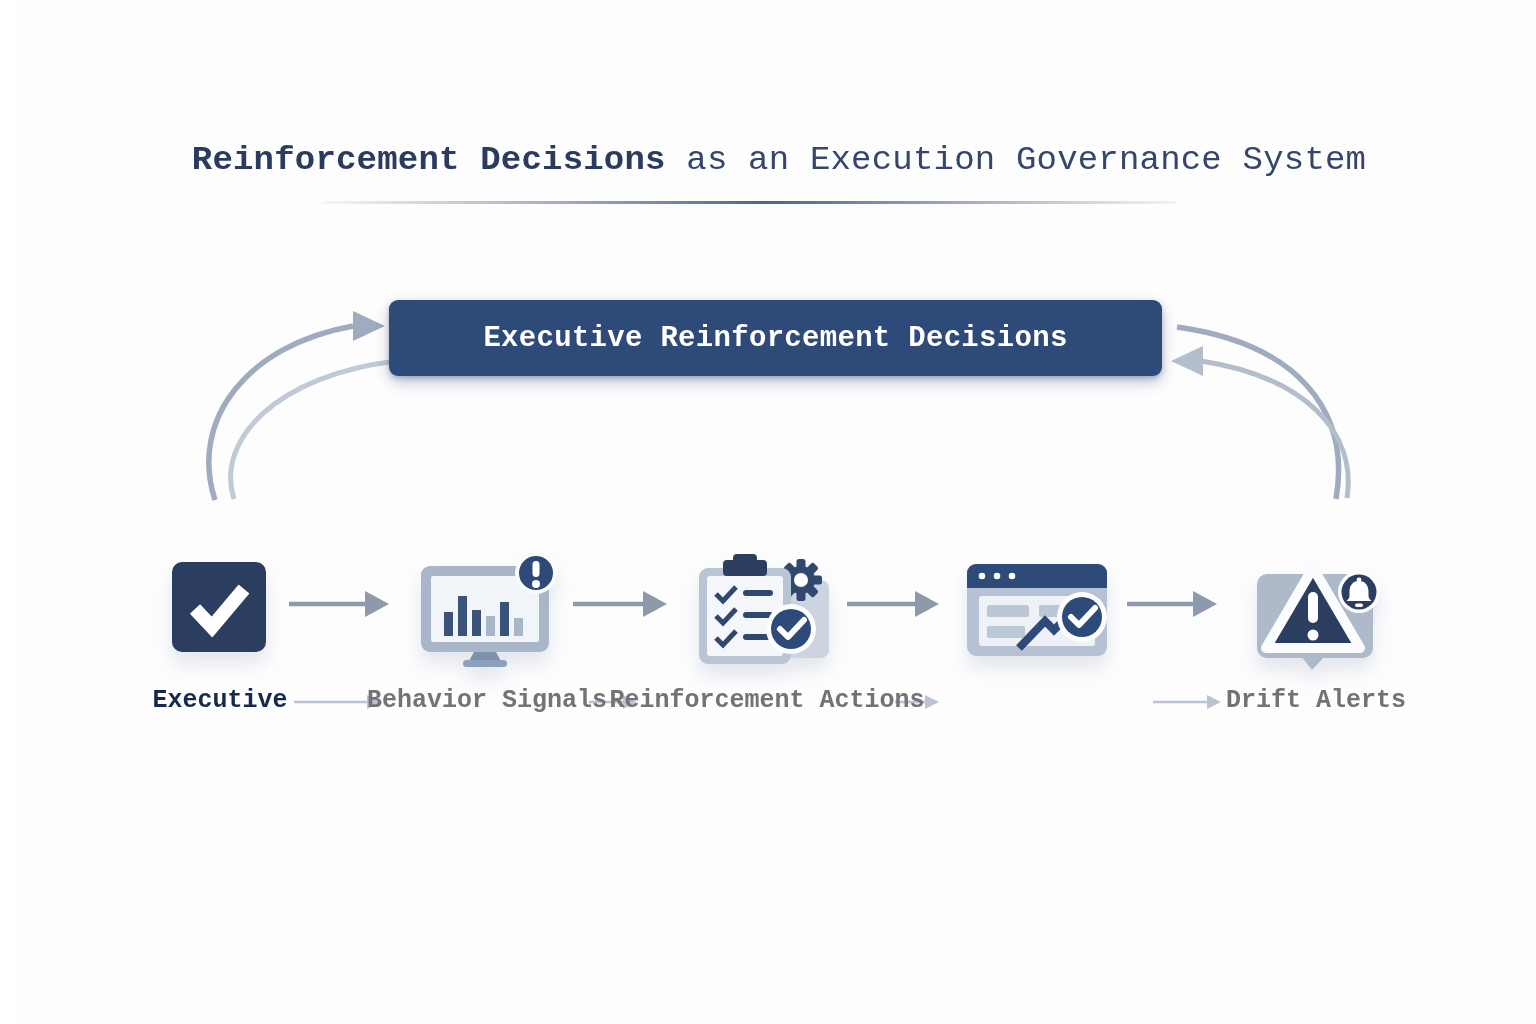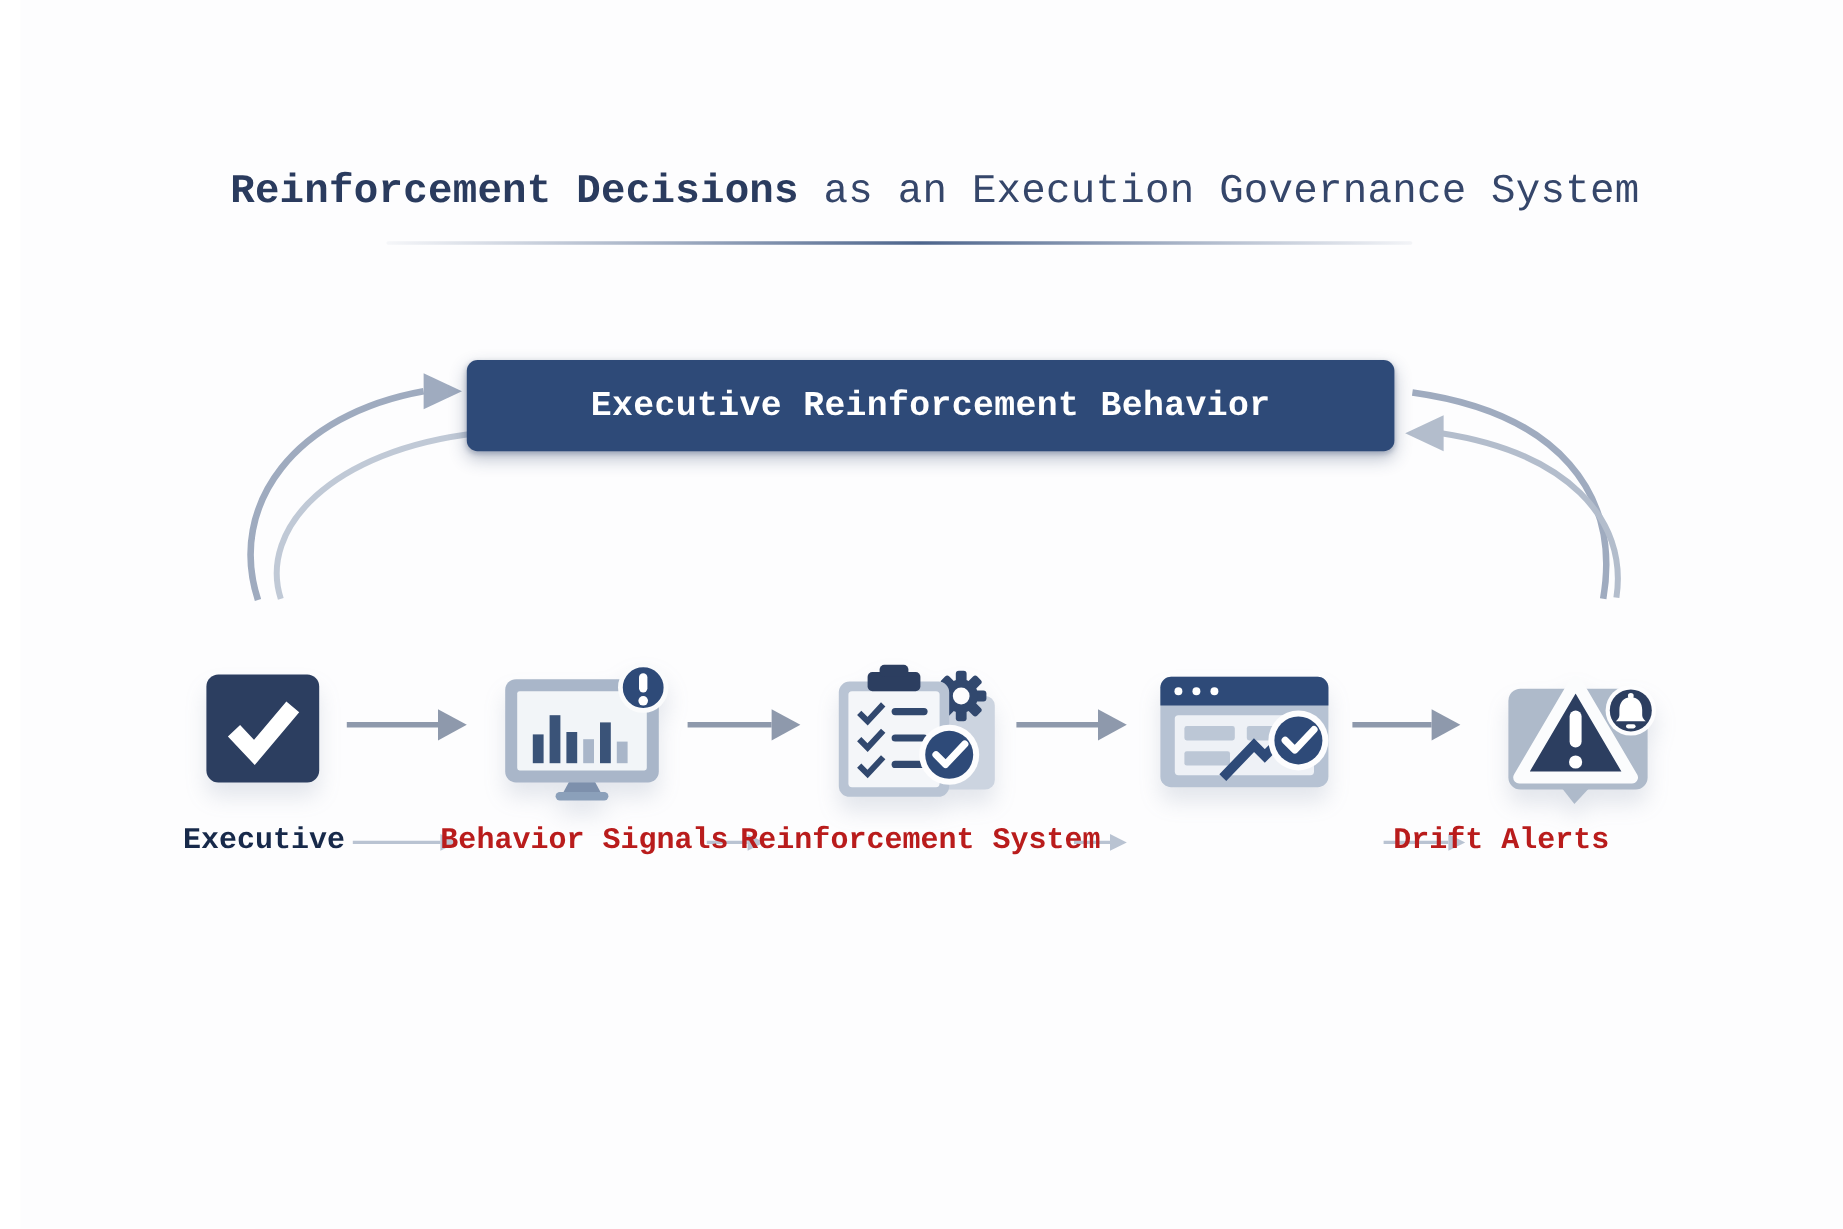--- a/index.html
+++ b/index.html
@@ -33,21 +33,21 @@
   }
   .banner-label{color:#ffffff;font-size:29px;font-weight:700;letter-spacing:.3px;}
   
   .overlay{position:absolute;left:0;top:0;z-index:1;}
   
   .icon-svg{position:absolute;z-index:2;overflow:visible;
     filter:drop-shadow(0 12px 9px rgba(95,110,140,.16));}
   
   .step-label{
     position:absolute;top:686px;transform:translateX(-50%);
-    white-space:nowrap;font-size:25px;font-weight:600;color:#b91c1c;z-index:2;
+    white-space:nowrap;font-size:25px;font-weight:600;color:#737373;z-index:2;
   }
   .step-label.strong{font-weight:700;color:#17294a;}
 </style>
 </head>
 <body>
 
 <div class="stage">
 
   <div class="title">
     <span class="em">Reinforcement Decisions</span><span class="rest"> as an Execution Governance System</span>
@@ -101,21 +101,21 @@
         <polygon points="908,695 922,702 908,709" stroke="none"></polygon>
       </g>
       <g>
         <line x1="1136" y1="702" x2="1190" y2="702" stroke-width="2.6"></line>
         <polygon points="1190,695 1204,702 1190,709" stroke="none"></polygon>
       </g>
     </g>
   </svg>
 
   <div class="banner">
-    <span class="banner-label">Executive Reinforcement Behavior</span>
+    <span class="banner-label">Executive Reinforcement Decisions</span>
   </div>
 
   <svg class="icon-svg" style="left:154px;top:561px" width="96" height="94" viewBox="0 0 96 94">
     <rect x="1" y="1" width="94" height="90" rx="10" fill="#2c3e60"></rect>
     <path d="M24 48 L41 66 L73 28" fill="none" stroke="#ffffff" stroke-width="14" stroke-linecap="butt" stroke-linejoin="miter"></path>
   </svg>
 
   <svg class="icon-svg" style="left:400px;top:556px" width="144" height="110" viewBox="0 0 144 110">
     <path d="M58 94 L78 94 L85 107 L51 107 Z" fill="#7d90ac"></path>
     <rect x="46" y="104" width="44" height="7" rx="3.5" fill="#8ba0ba"></rect>
@@ -205,16 +205,16 @@
       <circle cx="104" cy="36" r="21" fill="#fdfdfe"></circle>
       <circle cx="104" cy="36" r="17.5" fill="#2c3e60"></circle>
       <path d="M104 25 c-6.5 0 -9.5 5 -9.5 10.5 l0 4.5 c0 2.2 -1.8 4 -3 5 l25 0 c-1.2 -1 -3 -2.8 -3 -5 l0 -4.5 c0 -5.5 -3 -10.5 -9.5 -10.5 z" fill="#ffffff"></path>
       <circle cx="104" cy="24" r="2.4" fill="#ffffff"></circle>
       <rect x="100" y="47.5" width="8" height="3.6" rx="1.8" fill="#ffffff"></rect>
     </g>
   </svg>
 
   <div class="step-label strong" style="left:203px">Executive</div>
   <div class="step-label" style="left:470px">Behavior Signals</div>
-  <div class="step-label" style="left:750px">Reinforcement System</div>
-  <div class="step-label" style="left:1234px">Drift Alerts</div>
+  <div class="step-label" style="left:750px">Reinforcement Actions</div>
+  <div class="step-label" style="left:1299px">Drift Alerts</div>
 
 </div>
 
 </body></html>

